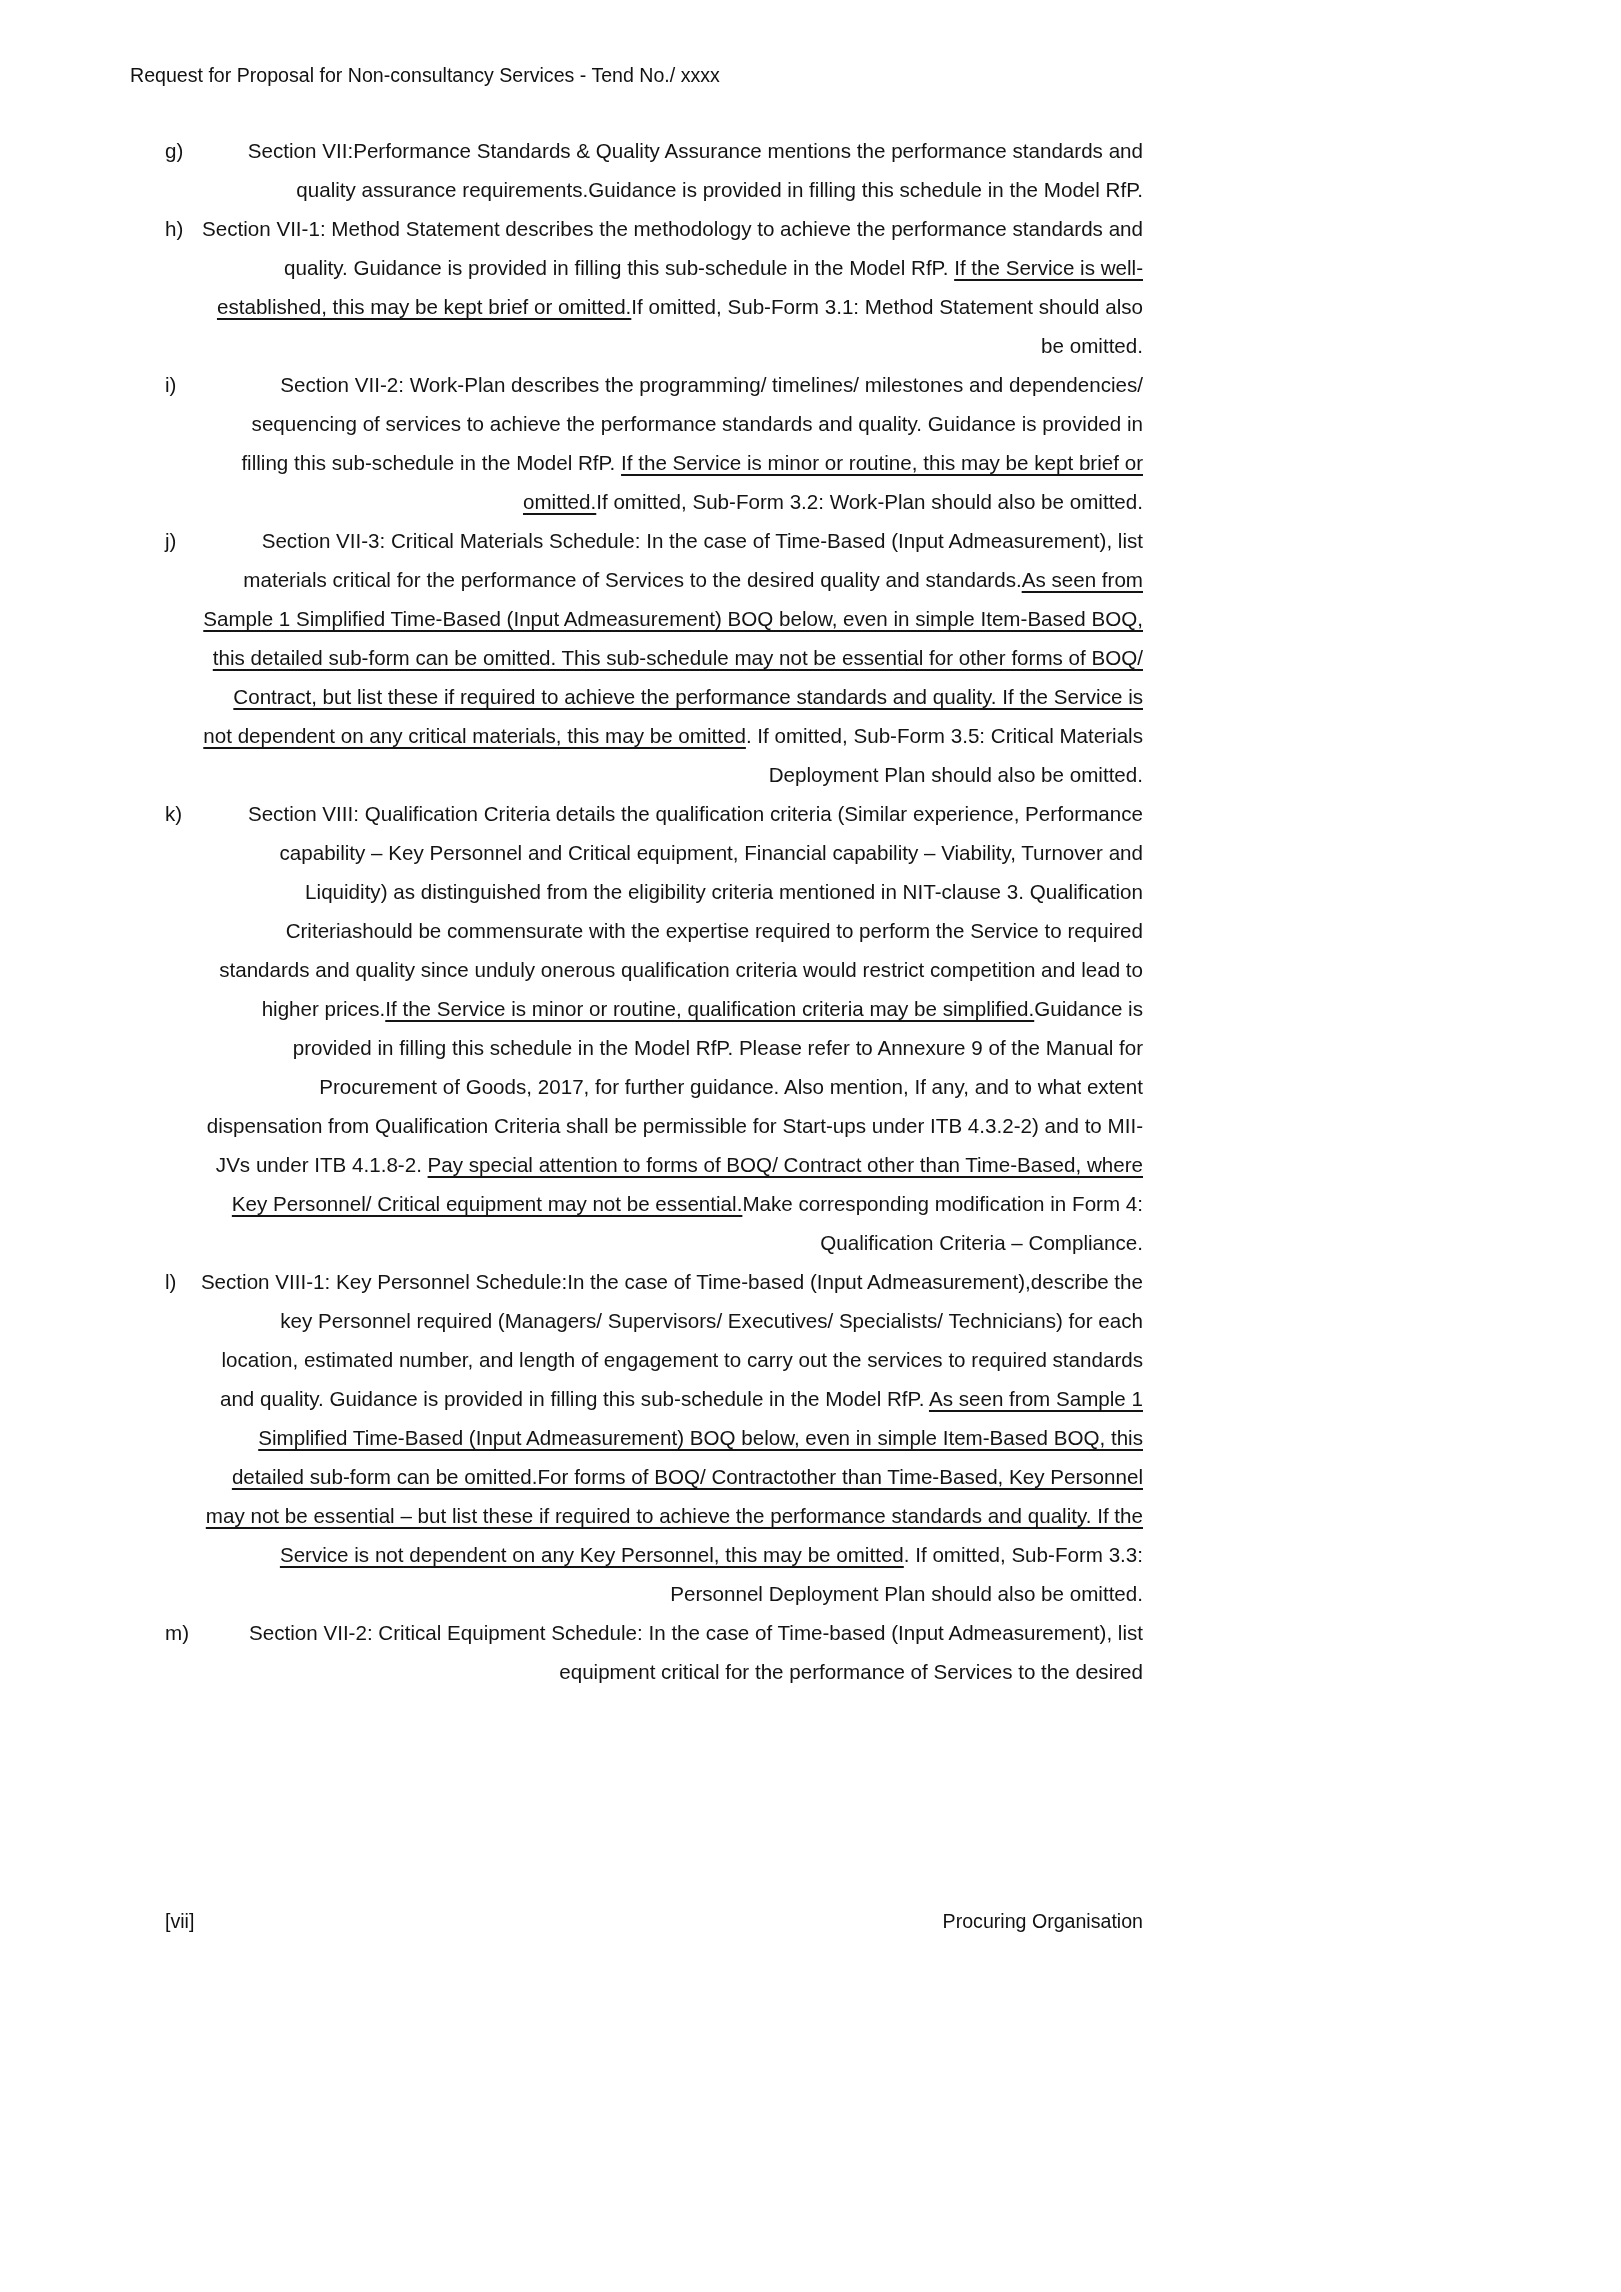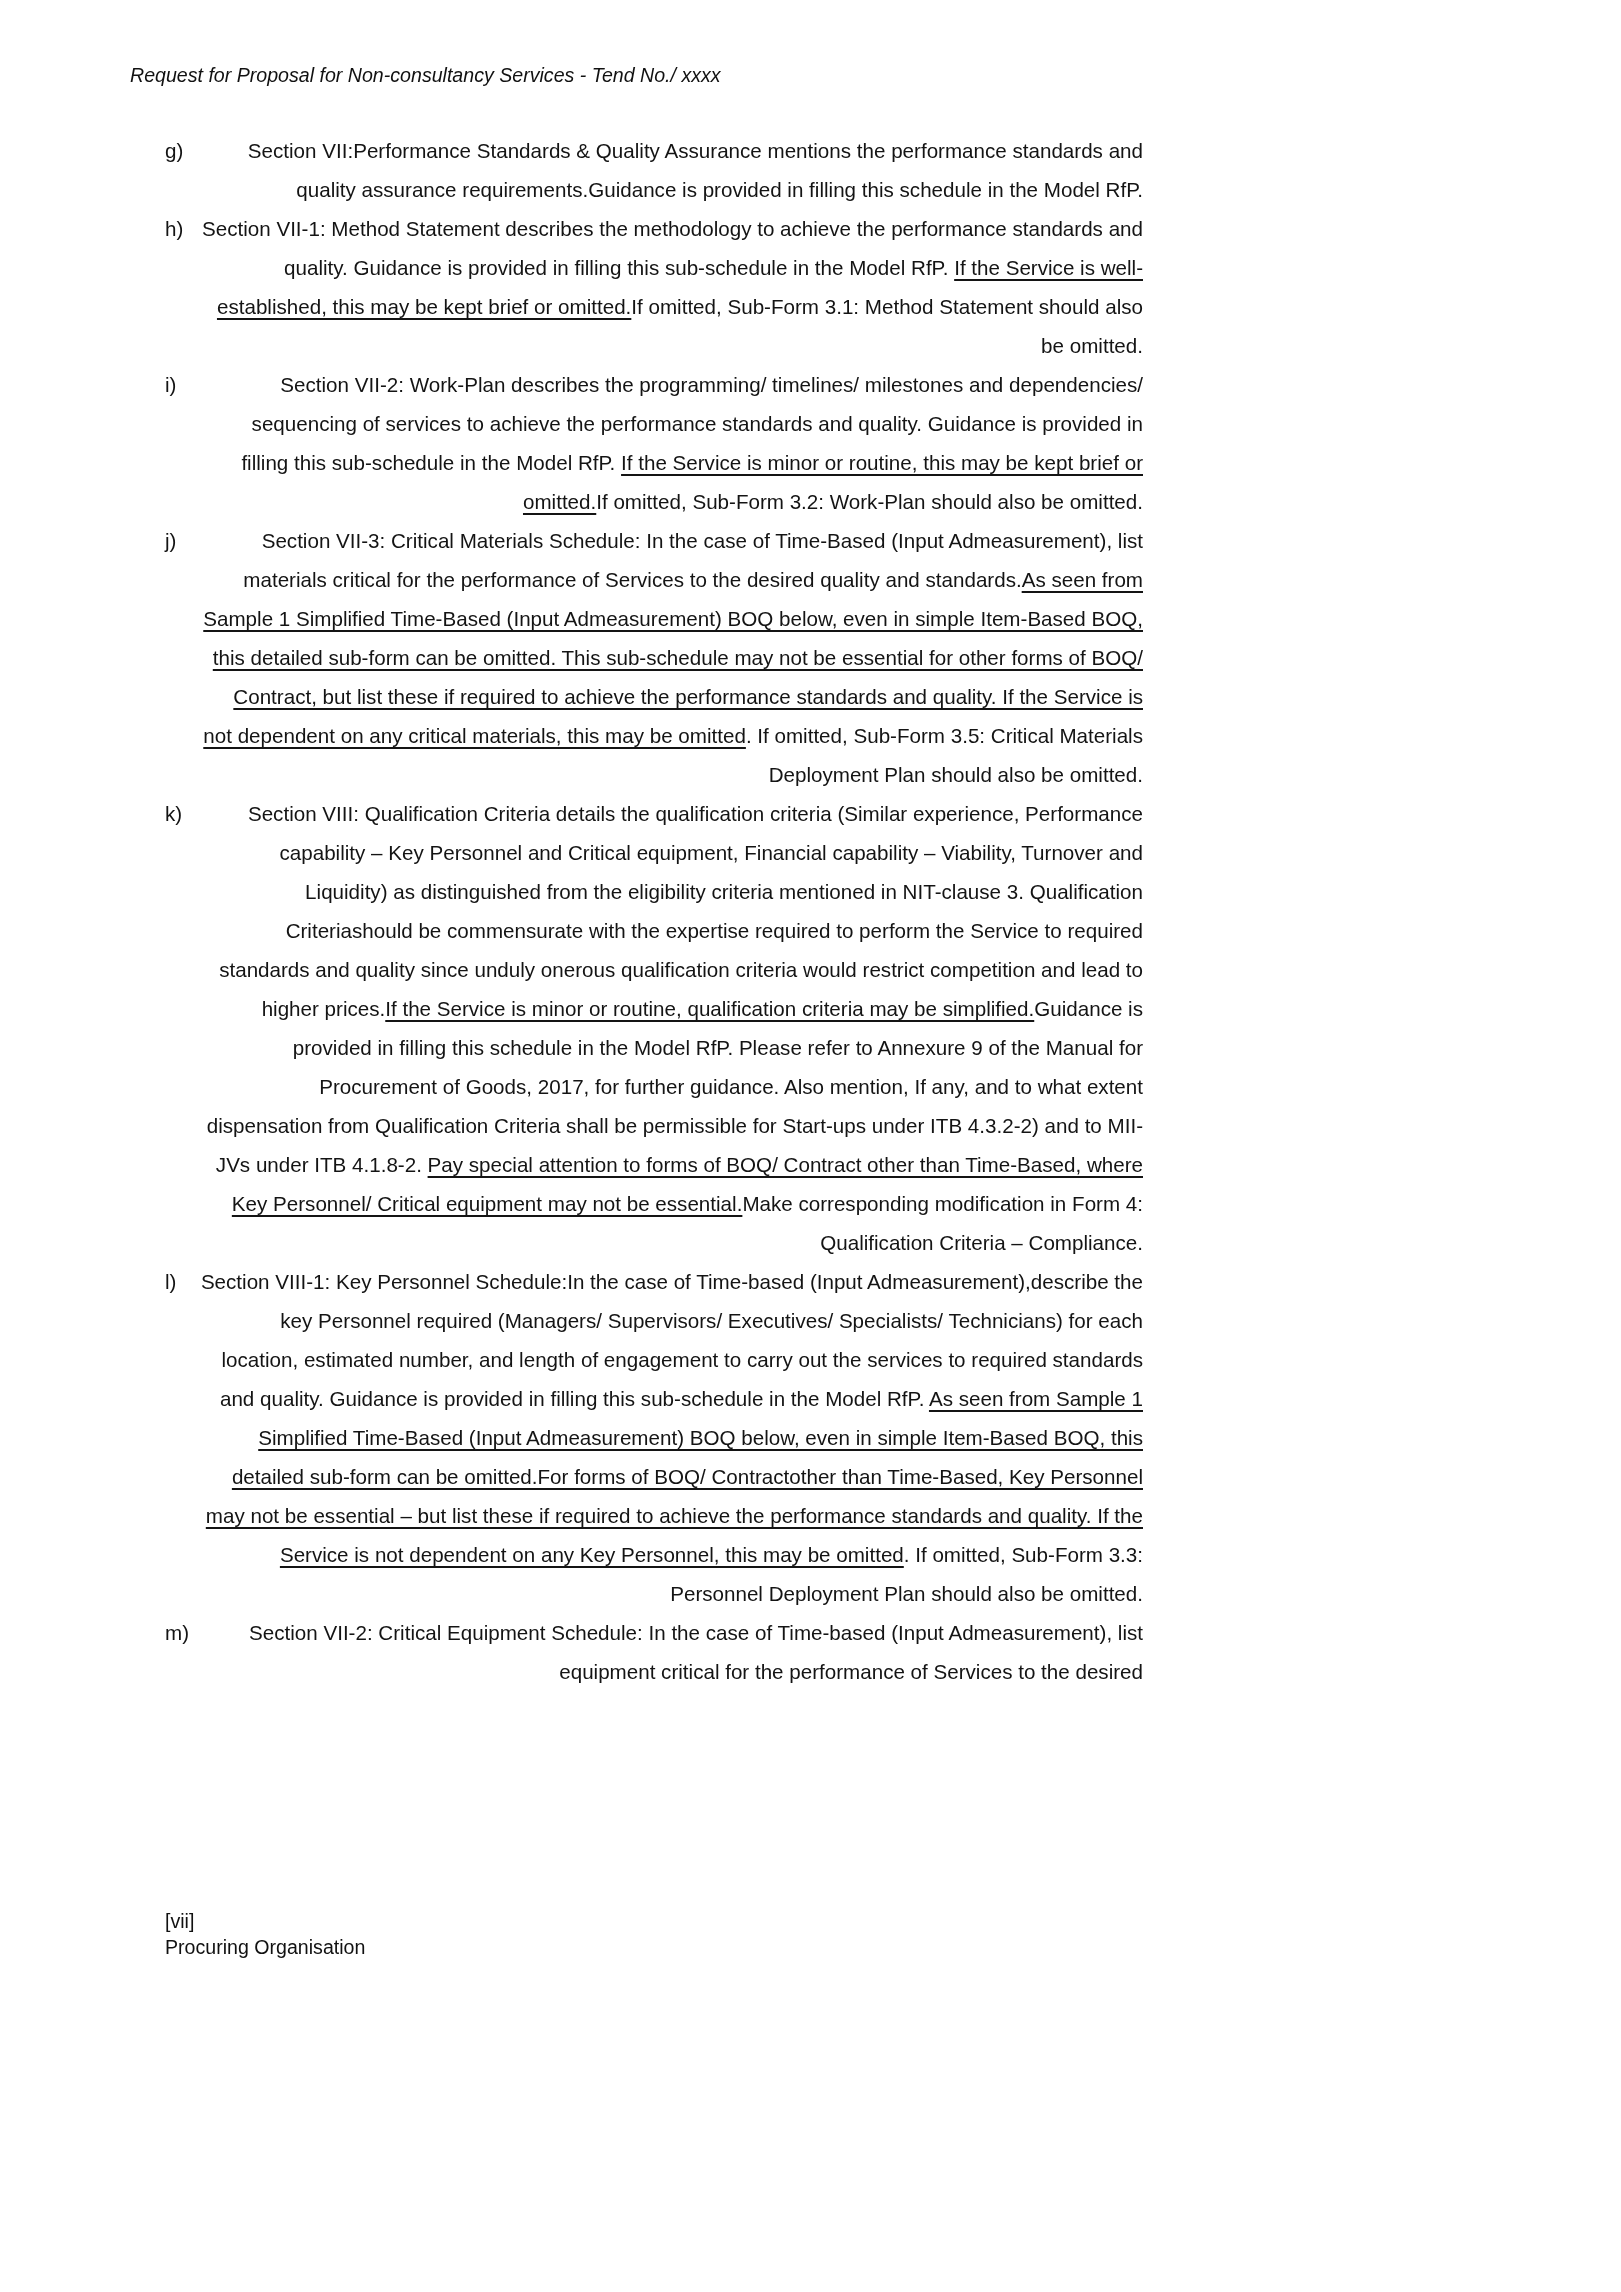--- a/index.html
+++ b/index.html
@@ -23,21 +23,20 @@
     background: #ffffff;
   }
   .page-header {
     position: absolute;
     left: 130px;
     top: 63px;
     font-size: 19.6px;
     line-height: 25.5px;
     color: #111111;
     white-space: nowrap;
-    font-style: italic;
   }
   .item-list {
     position: absolute;
     left: 165px;
     top: 131px;
     width: 978px;
     font-size: 20.6px;
     line-height: 39px;
   }
   .item {
@@ -61,21 +60,20 @@
   .page-footer {
     position: absolute;
     left: 165px;
     top: 1909px;
     width: 978px;
     display: flex;
     justify-content: space-between;
     font-size: 19.6px;
     line-height: 25.5px;
     color: #111111;
-    flex-direction: column;
   }
 </style>
 </head>
 <body>
 
 <div class="page">
 
   <div class="page-header">
     <span>Request for Proposal for Non-consultancy Services - Tend No./ xxxx</span>
   </div>

